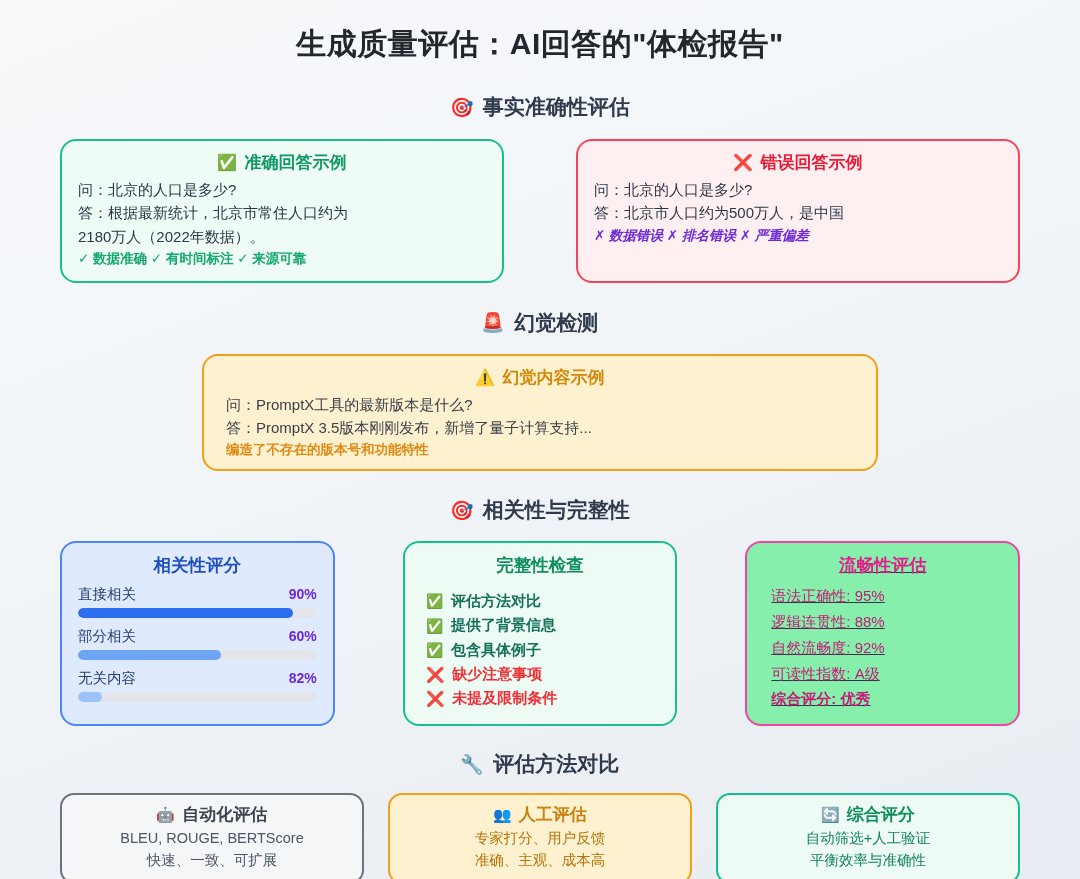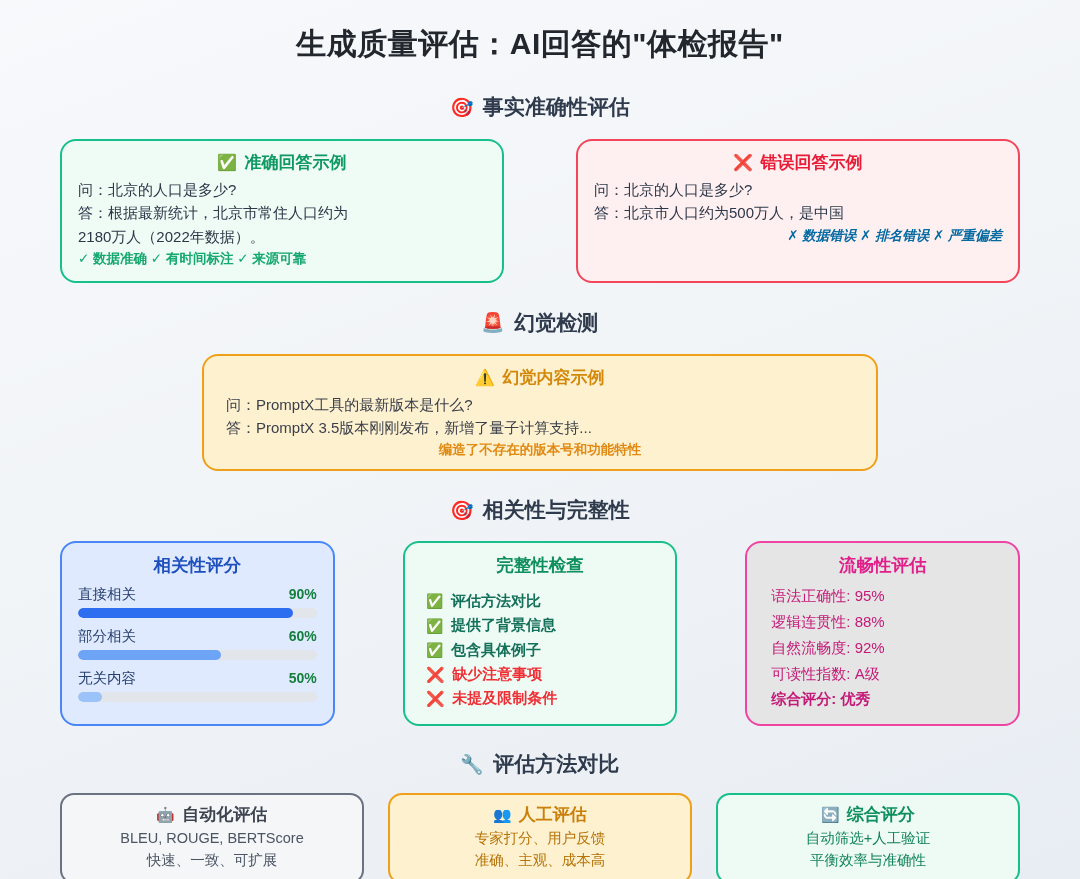--- a/index.html
+++ b/index.html
@@ -97,38 +97,38 @@
     background: #effbf5;
   }
   .card-correct .card-title { color: #0f9a64; }
   .card-correct .tag-line { color: #15a86f; text-align: left; }
 
   .card-wrong {
     border-color: #f4465b;
     background: #fef0f1;
   }
   .card-wrong .card-title { color: #e81c36; }
-  .card-wrong .tag-line { color: #0369a1; text-align: right; font-style: italic; }
+  .card-wrong .tag-line { color: #6d28d9; text-align: left; font-style: italic; }
 
   
   .hallu-wrap {
     display: flex;
     justify-content: center;
     margin-top: 17px;
   }
   .card-hallu {
     width: 676px;
     border-color: #efa01b;
     background: #fdf1cf;
     padding: 10px 22px 10px 22px;
   }
   .card-hallu .card-title { color: #d4880a; }
   .card-hallu .qa-line { color: #3a3f4a; font-size: 15px; }
   .hallu-note {
-    text-align: center;
+    text-align: left;
     font-size: 13.5px;
     font-weight: bold;
     color: #e08a14;
     margin-top: 2px;
   }
 
   
   .rel-row {
     display: flex;
     gap: 68px;
@@ -144,21 +144,21 @@
 
   .bar-item { margin-bottom: 9px; }
   .bar-head {
     display: flex;
     justify-content: space-between;
     align-items: baseline;
     font-size: 14.5px;
     color: #28406e;
     margin-bottom: 4px;
   }
-  .bar-head .pct { font-weight: bold; color: #15803d; font-size: 14px; }
+  .bar-head .pct { font-weight: bold; color: #6d28d9; font-size: 14px; }
   .bar-track {
     height: 10px;
     border-radius: 6px;
     background: #e2e5e9;
     overflow: hidden;
   }
   .bar-fill {
     height: 100%;
     border-radius: 6px;
   }
@@ -177,21 +177,22 @@
     line-height: 1.62;
     font-weight: bold;
   }
   .check-item .glyph { font-size: 14px; line-height: 1; }
   .check-item.ok   { color: #15705a; }
   .check-item.bad  { color: #ef2f36; }
   .check-item.bad .glyph { color: #ee1d2b; font-size: 15px; }
 
   .card-fluency {
     border-color: #ef44a1;
-    background: #e5e5e5;
+    background: #86efac;
+    text-decoration: underline;
   }
   .card-fluency .card-title { color: #e01f8b; font-size: 17.5px; margin-bottom: 6px; }
   .fluency-list { padding-left: 8px; }
   .fluency-item {
     font-size: 15px;
     line-height: 1.72;
     color: #c41a77;
   }
   .fluency-item.strong { font-weight: bold; color: #c41a77; }
 
@@ -324,21 +325,21 @@
               <span>部分相关</span>
               <span class="pct">60%</span>
             </div>
             <div class="bar-track">
               <div class="bar-fill" style="width: 60%; background: rgb(110, 164, 246);"></div>
             </div>
           </div>
           <div class="bar-item">
             <div class="bar-head">
               <span>无关内容</span>
-              <span class="pct">50%</span>
+              <span class="pct">82%</span>
             </div>
             <div class="bar-track">
               <div class="bar-fill" style="width: 10%; background: rgb(156, 194, 250);"></div>
             </div>
           </div>
         </div>
     </div>
 
     <div class="card card-complete">
       <div class="card-title">完整性检查</div>

